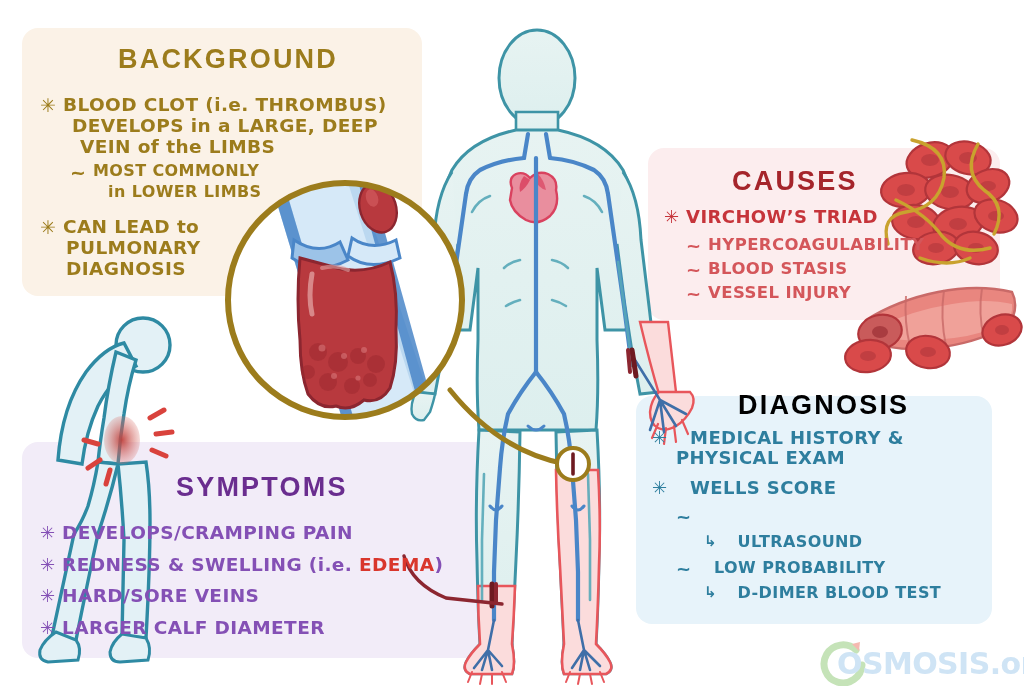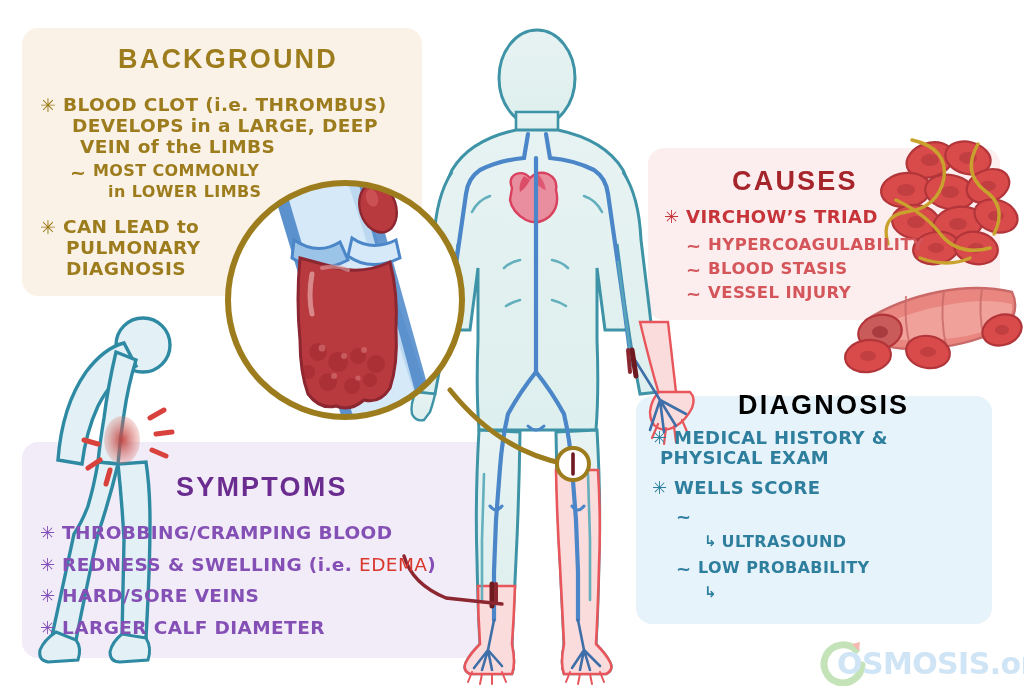--- a/index.html
+++ b/index.html
@@ -75,31 +75,31 @@
 
   
   #list-causes { left: 664px; top: 200px; width: 330px; color: #C6343A; }
   #list-causes .btext { font-size: 18px; }
   #list-causes .bmark { font-size: 18px; }
   #list-causes .sub .btext { font-size: 16.5px; color: #D4565A; }
   #list-causes .sub .bmark { color: #D4565A; }
 
   
   #list-diagnosis { left: 652px; top: 428px; width: 340px; color: #2E7E9E; }
-  #list-diagnosis .btext { font-size: 18px; }
+  #list-diagnosis .btext { font-size: 18px; padding-left: 16px; }
   #list-diagnosis .bmark { font-size: 18px; }
   #list-diagnosis .sub .btext { font-size: 16px; }
   #list-diagnosis .arrowmark { font-size: 15px; margin-right: 5px; }
 
   
   #list-symptoms { left: 40px; top: 512px; width: 450px; color: #8450B5; }
   #list-symptoms .btext { font-size: 18.5px; }
   #list-symptoms .bmark { font-size: 18px; }
   #list-symptoms .brow { margin-top: 11px; }
-  .edema { color: #D9362C; font-weight: 400; }
+  .edema { color: #D9362C; font-weight: 700; }
 
   
   #art { position: absolute; left: 0; top: 0; width: 1024px; height: 692px; pointer-events: none; }
 
   
   #logo {
     position: absolute; left: 816px; top: 640px;
     display: flex; align-items: center;
   }
   #logo .logotext {
@@ -459,27 +459,28 @@
     <div class="brow sub" style="margin-left:52px;margin-top:5px">
       <span class="bmark arrowmark">↳</span>
       <span class="btext">ULTRASOUND</span>
     </div>
     <div class="brow sub" style="margin-left:24px;margin-top:8px">
       <span class="bmark">~</span>
       <span class="btext">LOW PROBABILITY</span>
     </div>
     <div class="brow sub" style="margin-left:52px;margin-top:5px">
       <span class="bmark arrowmark">↳</span>
+      <span class="btext">D-DIMER BLOOD TEST</span>
     </div>
   </div>
 
   <div class="bullets" id="list-symptoms">
     <div class="brow">
       <span class="bmark">✳</span>
-      <span class="btext">THROBBING/CRAMPING BLOOD</span>
+      <span class="btext">DEVELOPS/CRAMPING PAIN</span>
     </div>
     <div class="brow">
       <span class="bmark">✳</span>
       <span class="btext"><span>REDNESS &amp; SWELLING (i.e. </span><span class="edema">EDEMA</span><span>)</span></span>
     </div>
     <div class="brow">
       <span class="bmark">✳</span>
       <span class="btext">HARD/SORE VEINS</span>
     </div>
     <div class="brow">

